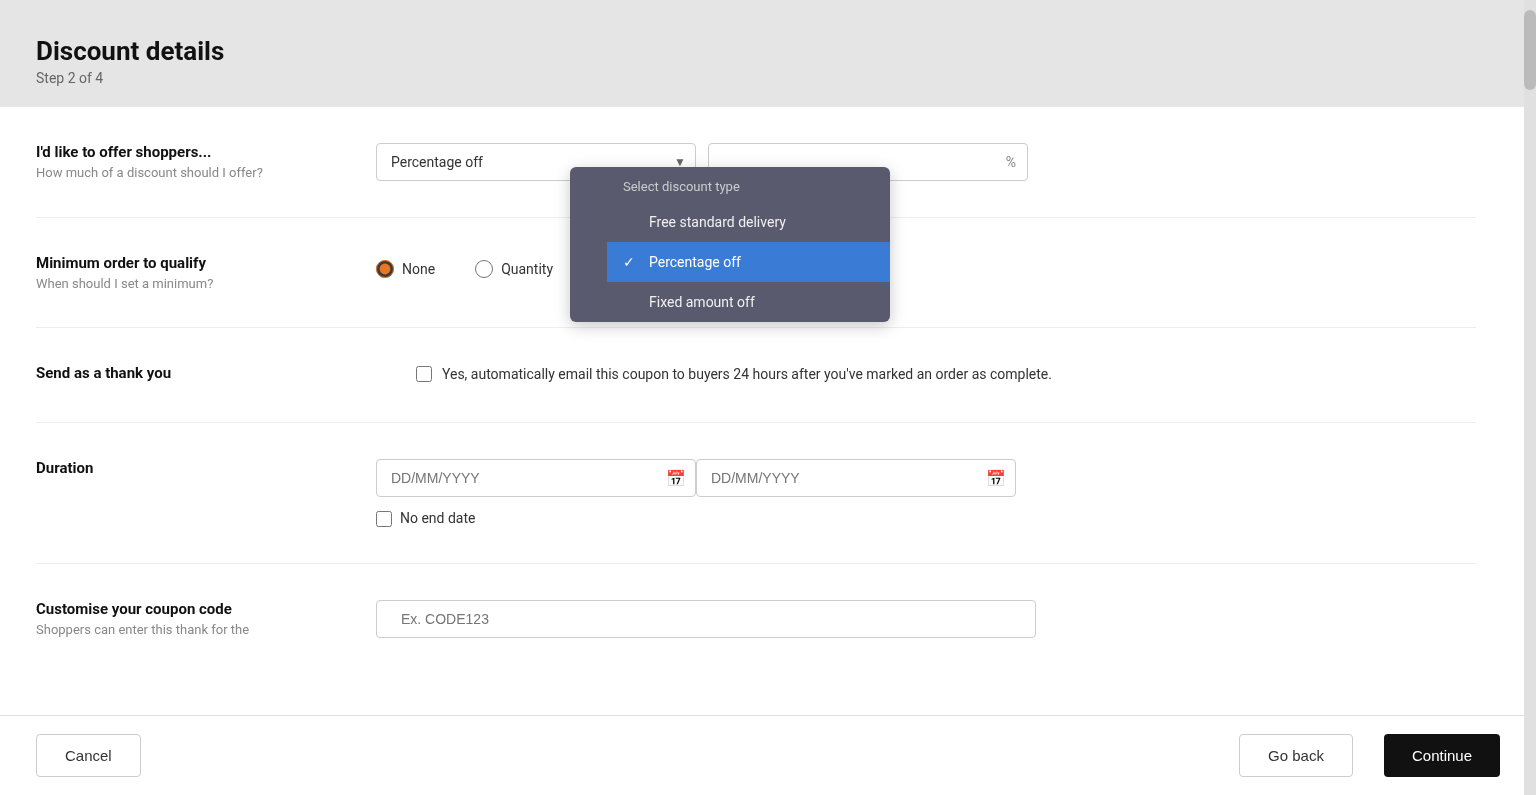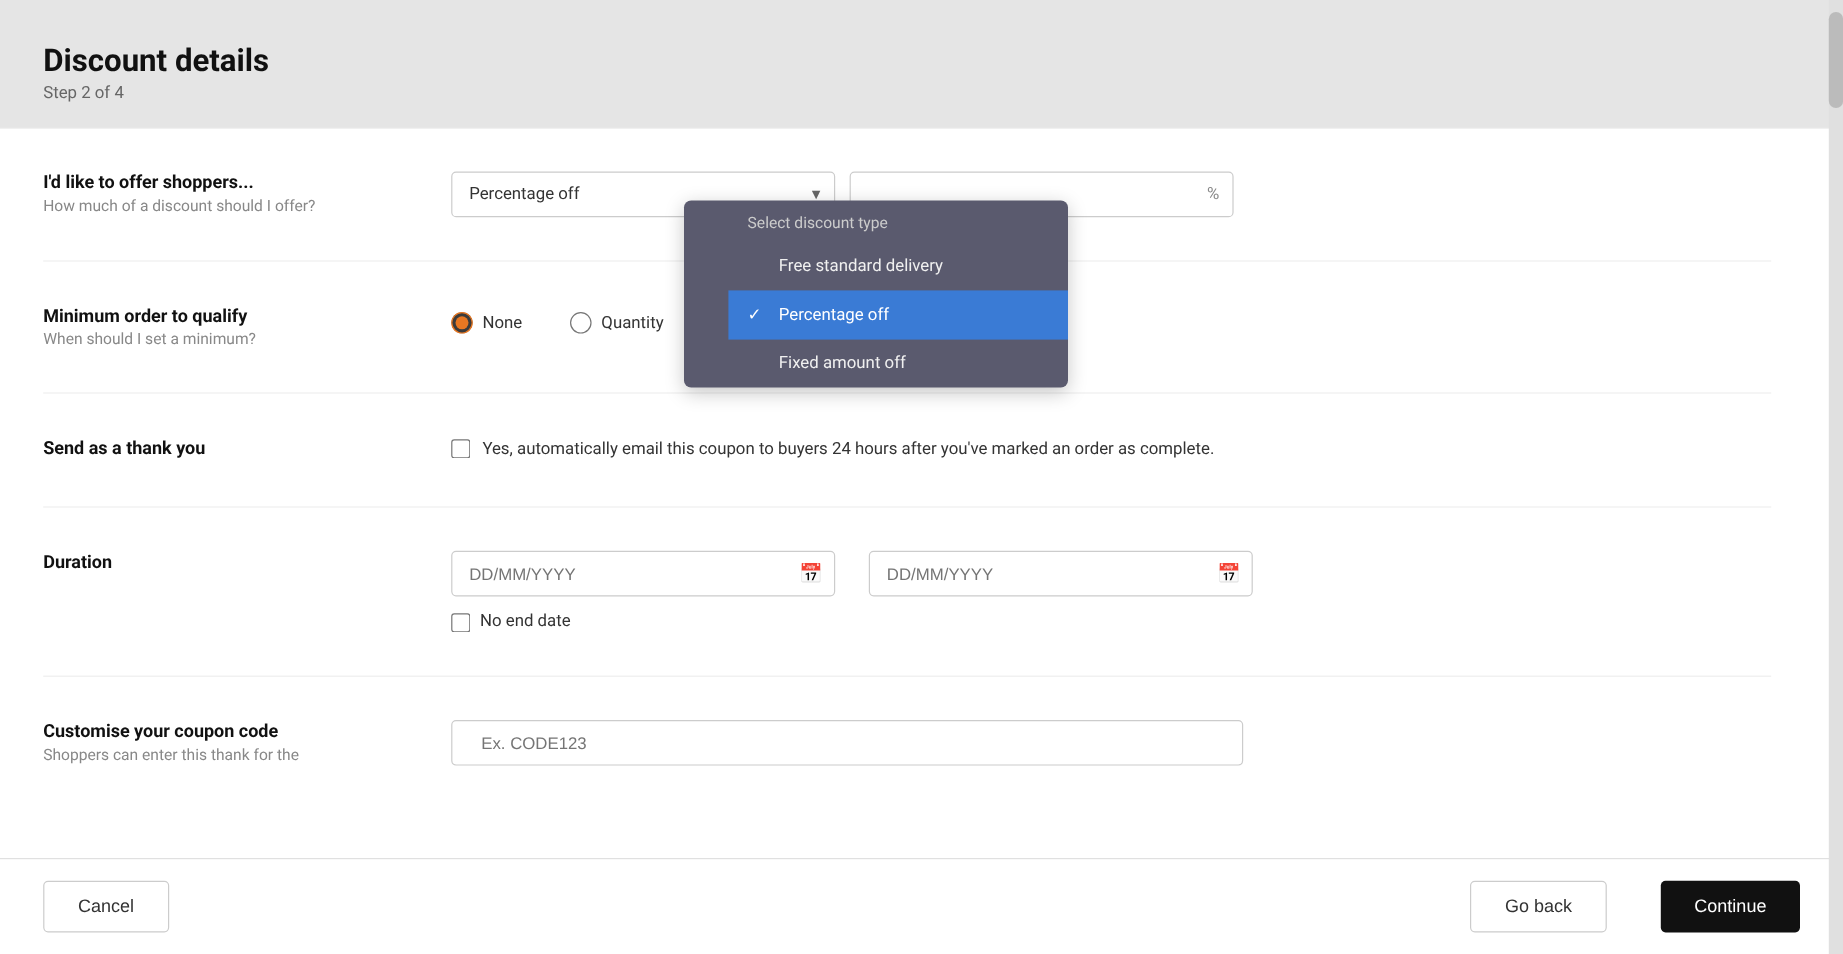--- a/index.html
+++ b/index.html
@@ -211,38 +211,39 @@
     
     .checkbox-label {
       display: flex;
       align-items: flex-start;
       gap: 10px;
       font-size: 14px;
       color: #333;
       cursor: pointer;
       max-width: 680px;
       line-height: 1.5;
+      margin-left: 40px;
     }
     .checkbox-input {
       width: 16px;
       height: 16px;
       margin-top: 2px;
       flex-shrink: 0;
       cursor: pointer;
     }
 
     
     .date-inputs {
       display: flex;
       flex-direction: column;
       gap: 12px;
     }
     .date-row {
       display: flex;
-      gap: 28px;
+      gap: 0;
       align-items: center;
     }
     .date-input-wrap {
       position: relative;
       display: inline-block;
     }
     .date-input {
       border: 1px solid #ccc;
       border-radius: 4px;
       padding: 10px 40px 10px 14px;
@@ -298,21 +299,21 @@
       color: #333;
     }
     .btn-primary {
       background: #111;
       color: #fff;
       border: none;
       margin-left: 31px;
     }
     .footer-right {
       display: flex;
-      gap: 14px;
+      gap: 0;
     }
   </style>
 </head>
 <body>
 
 <div class="page-container">
 
   <div class="header">
     <div class="page-title">Discount details</div>
     <div class="step-label">Step 2 of 4</div>

